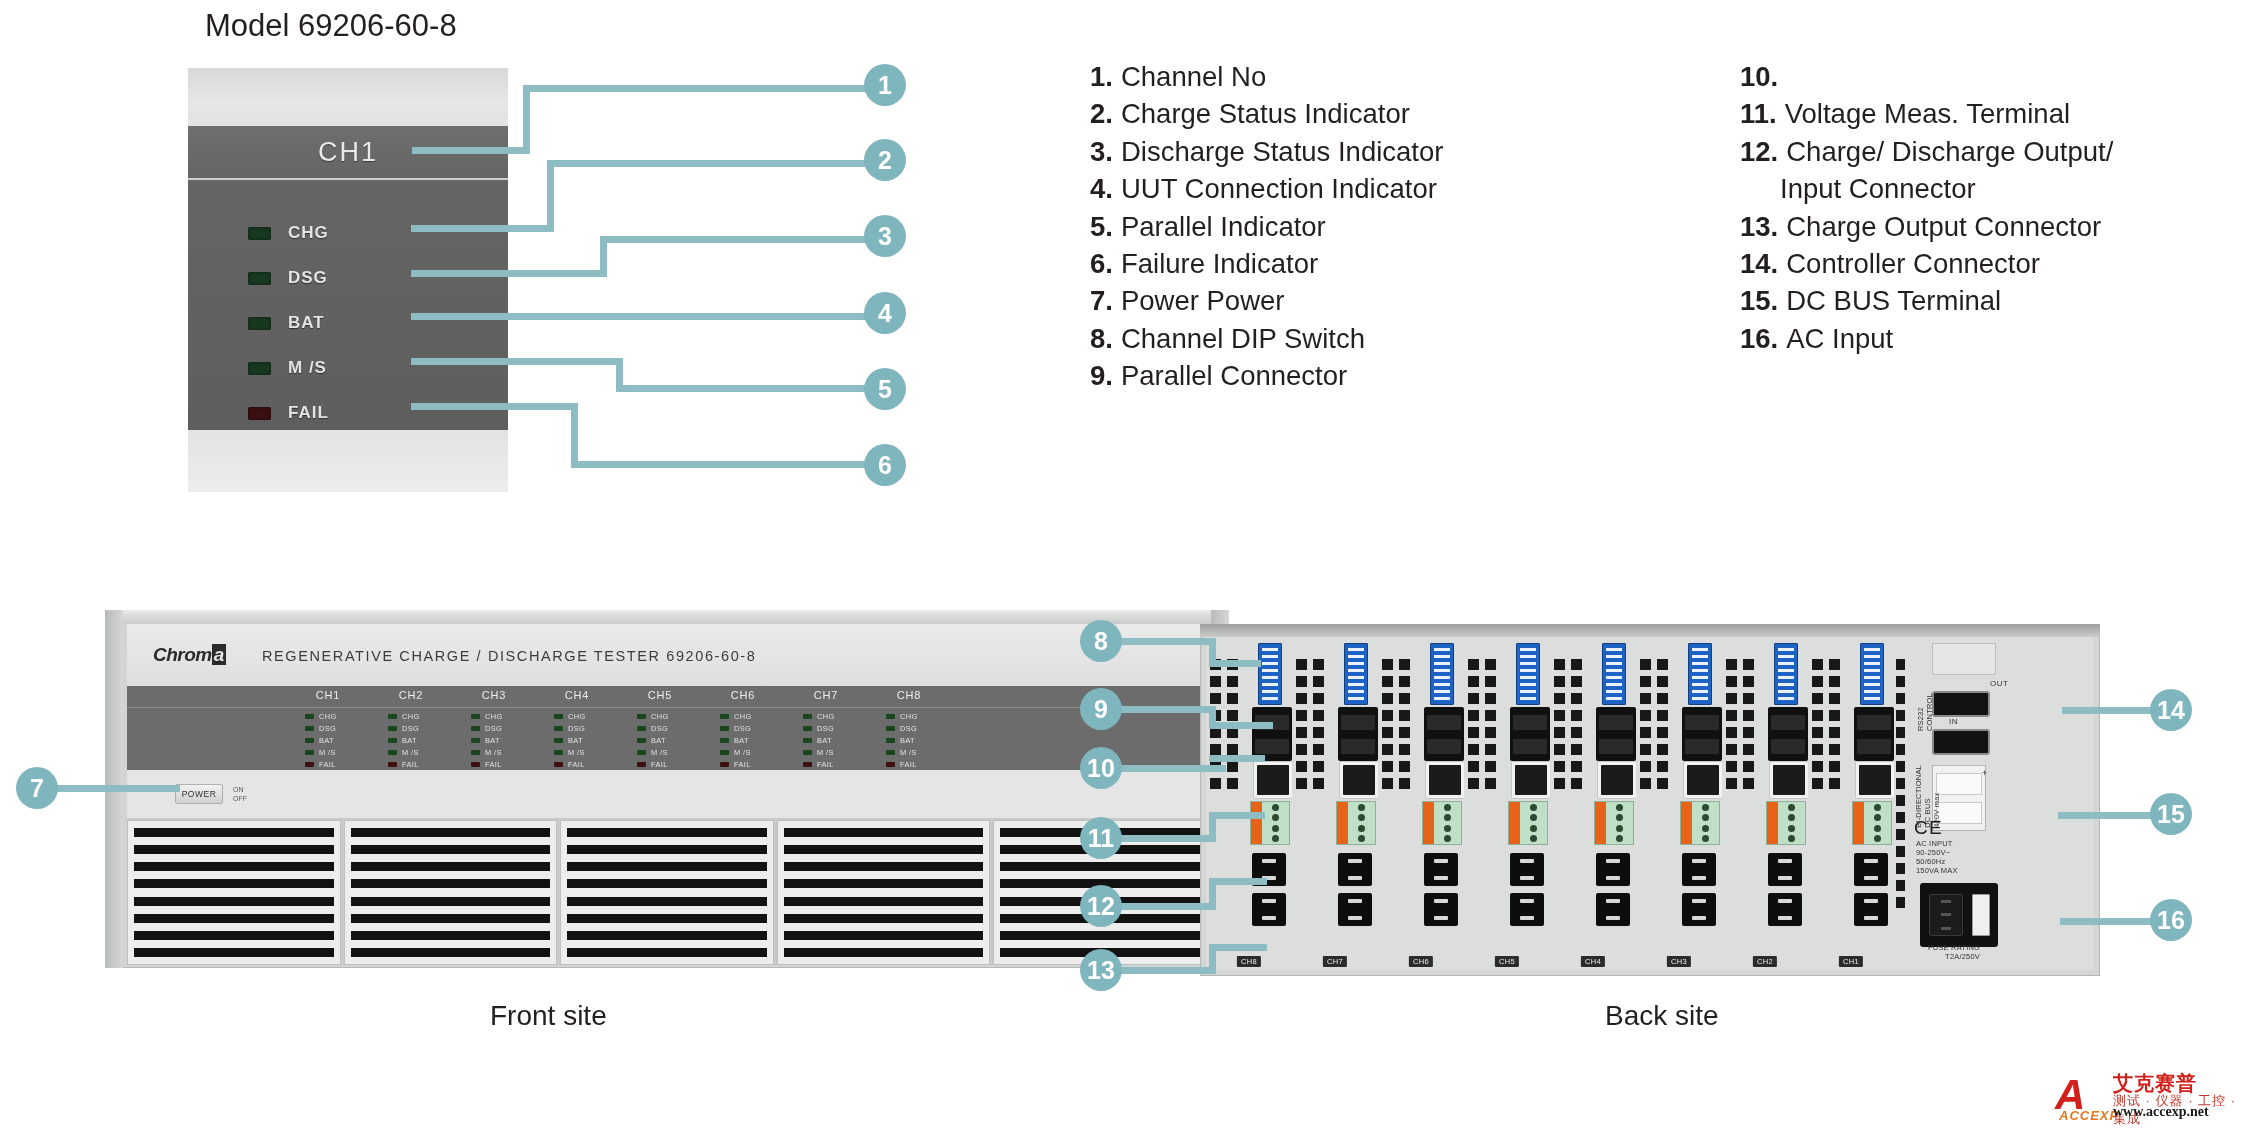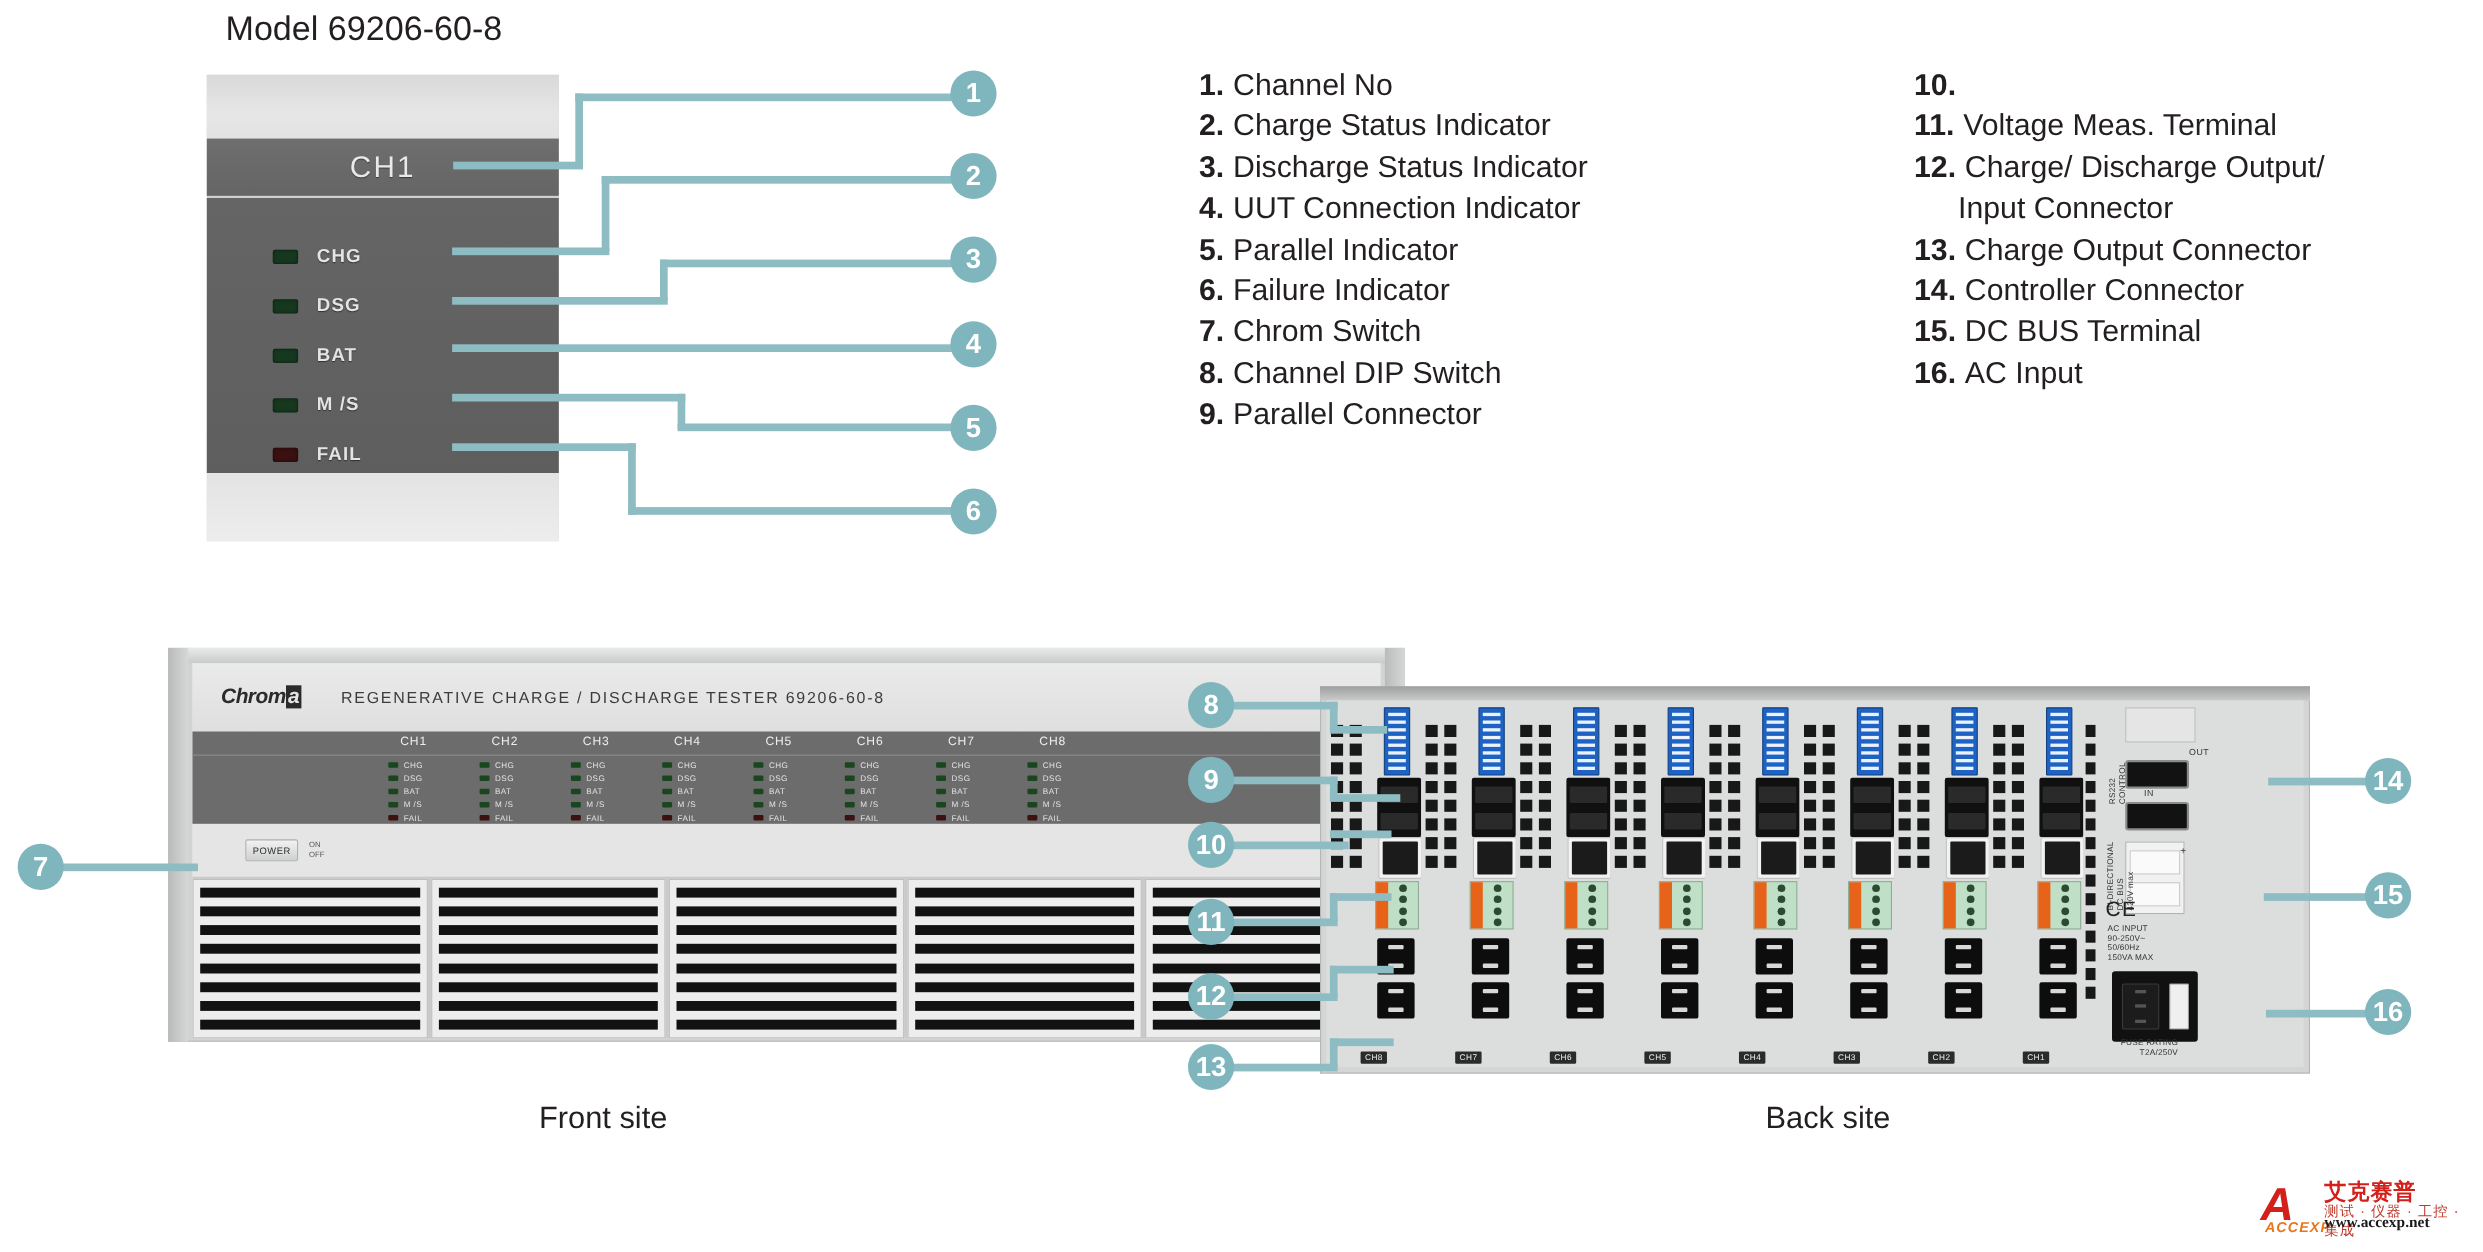--- a/index.html
+++ b/index.html
@@ -43,21 +43,21 @@
 
   
   #legend{left:1090px;top:58px;width:1130px;}
   .lg-col{position:absolute;top:0;}
   .lg-item{display:flex;align-items:flex-start;font-size:27.5px;line-height:37.4px;
     color:#231f20;white-space:nowrap;}
   .lg-num{font-weight:bold;margin-right:8px;}
   .lg-sub{padding-left:40px;font-size:27.5px;line-height:37.4px;white-space:nowrap;}
 
   
-  #front-unit{left:105px;top:589px;width:1124px;height:358px;margin-left:48px;}
+  #front-unit{left:105px;top:610px;width:1124px;height:358px;}
   .fu-shell{position:absolute;inset:0;background:#d2d4d3;border:1px solid #b7b9b8;}
   .fu-toplip{position:absolute;left:10px;top:0;right:10px;height:14px;
     background:linear-gradient(180deg,#e8eae9,#c9cbca);border-radius:3px 3px 0 0;}
   .fu-ear{position:absolute;top:0;width:18px;height:100%;
     background:linear-gradient(90deg,#b9bbba,#d6d8d7);}
   .fu-face{position:absolute;left:22px;top:14px;right:22px;bottom:3px;background:#e4e5e4;}
   .fu-header{position:absolute;left:0;top:0;width:100%;height:62px;
     background:linear-gradient(180deg,#e9eae9,#dedfde);}
   .fu-logo{position:absolute;left:26px;top:20px;font-size:19px;font-weight:bold;
     font-style:italic;color:#2b2b2b;letter-spacing:-0.5px;}
@@ -241,21 +241,21 @@
     <div class="lg-item">
       <span class="lg-num">5.</span>
       <span>Parallel Indicator</span>
       </div>
     <div class="lg-item">
       <span class="lg-num">6.</span>
       <span>Failure Indicator</span>
       </div>
     <div class="lg-item">
       <span class="lg-num">7.</span>
-      <span>Chrom Switch</span>
+      <span>Power Power</span>
       </div>
     <div class="lg-item">
       <span class="lg-num">8.</span>
       <span>Channel DIP Switch</span>
       </div>
     <div class="lg-item">
       <span class="lg-num">9.</span>
       <span>Parallel Connector</span>
       </div>
   </div>

